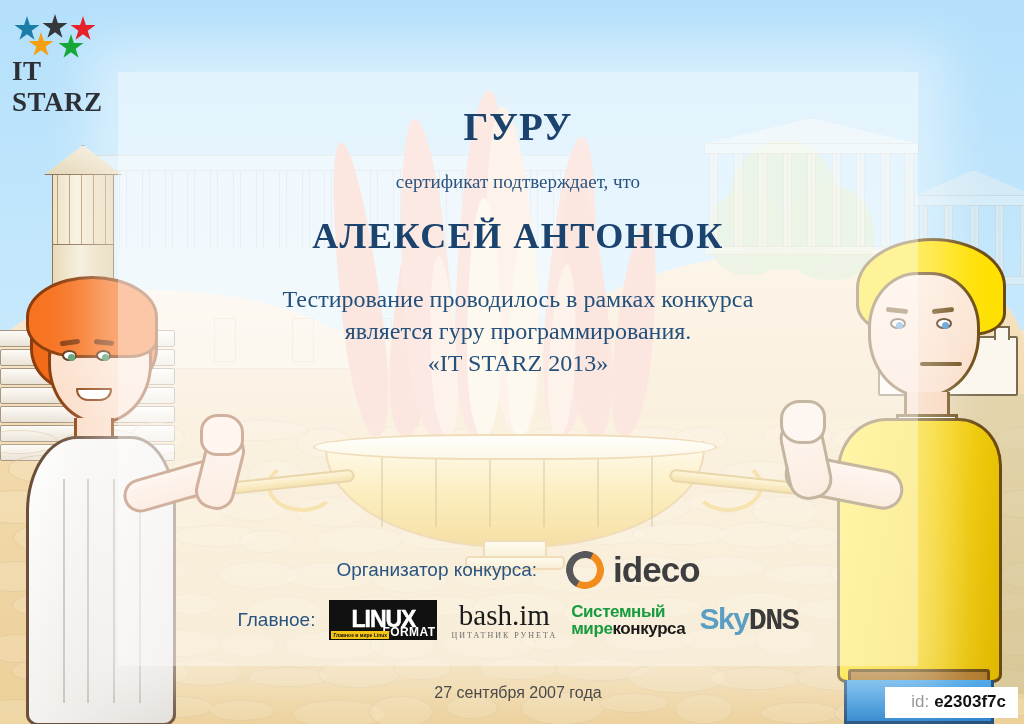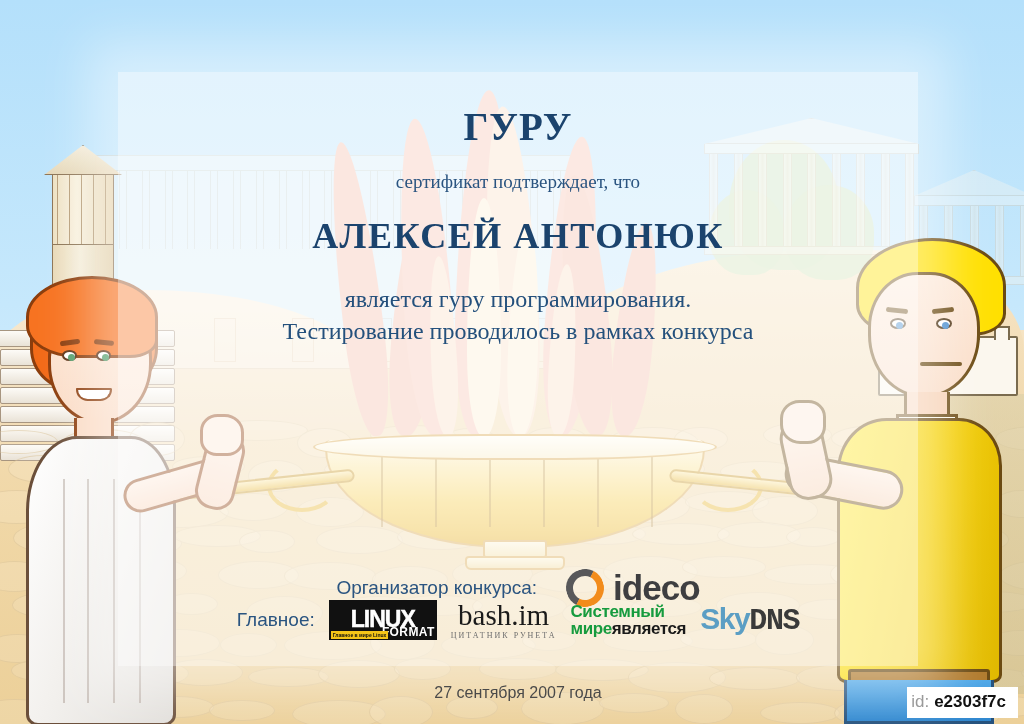--- a/index.html
+++ b/index.html
@@ -386,21 +386,21 @@
     margin-top:22px;
   }
   .t-body {
     font-family:"Liberation Serif", serif; font-size:24px;
     color:#24507c; margin-top:26px; line-height:1.34;
   }
   .t-body .row { display:block; }
 
   
   #org-row {
-    position:absolute; left:0; right:0; top:496px;
+    position:absolute; left:0; right:0; top:478px;
     display:flex; align-items:center; justify-content:center; gap:29px;
   }
   #org-label { font-size:19px; color:#2a5480; font-family:"Liberation Sans", sans-serif; }
   .ideco { display:flex; align-items:center; gap:9px; }
   .ideco .swirl {
     position:relative; width:38px; height:38px; border-radius:50%;
   }
   .ideco .swirl .a, .ideco .swirl .b {
     position:absolute; inset:0; border-radius:50%; border:7px solid transparent;
   }
@@ -469,21 +469,21 @@
 
   
   #date-line {
     position:absolute; left:0; right:0; top:612px;
     font-family:"Liberation Sans", sans-serif; font-size:16px; color:#4a4a4a;
   }
 
   
   #id-badge {
     position:absolute; right:6px; bottom:6px; z-index:40;
-    background:#fff; padding:5px 12px 6px 4px;
+    background:#fff; padding:5px 12px 6px 26px;
     font-family:"Liberation Sans", sans-serif; font-size:17px;
     white-space:nowrap;
   }
   #id-badge .k { color:#9a9a9a; }
   #id-badge .v { color:#111; font-weight:bold; margin-left:5px; }
 </style>
 </head>
 <body>
 
 <div id="cert">
@@ -789,28 +789,39 @@
       <div class="belt"></div>
       <div class="jeans"></div>
       <div class="arm upper"></div>
       <div class="arm fore"></div>
       <div class="fist"></div>
     </div>
   </div>
 
   <div id="overlay"></div>
 
+  <div id="logo">
+    <div class="stars">
+      <span class="star s1"></span>
+      <span class="star s2"></span>
+      <span class="star s3"></span>
+      <span class="star s4"></span>
+      <span class="star s5"></span>
+    </div>
+    <div class="wordmark">IT STARZ</div>
+  </div>
 
   <div id="content">
     <div class="t-line1">ГУРУ</div>
     <div class="t-confirm">сертификат подтверждает, что</div>
     <div class="t-name">АЛЕКСЕЙ АНТОНЮК</div>
     <div class="t-body">
+      <span class="row">Тестирование проводилось в рамках конкурса</span>
       <span class="row">является гуру программирования.</span>
-      <span class="row">Тестирование проводилось в рамках конкурса</span>
+      <span class="row">«IT STARZ 2013»</span>
     </div>
 
     <div id="org-row">
       <span id="org-label">Организатор конкурса:</span>
       <span class="ideco">
         <span class="swirl">
             <i class="a"></i>
             <i class="b"></i>
           </span>
         <span class="word">ideco</span>
@@ -826,21 +837,21 @@
         <span class="tag">Главное в мире Linux</span>
       </span>
 
       <span class="bash">
         <span class="top">bash.im</span>
         <span class="sub">ЦИТАТНИК РУНЕТА</span>
       </span>
 
       <span class="sysadm">
         <span class="l1 g">Системный</span><br>
-        <span class="l2"><span class="g">мире</span><span class="k">является</span></span>
+        <span class="l2"><span class="g">мире</span><span class="k">конкурса</span></span>
       </span>
 
       <span class="skydns">
         <span class="sky">Sky</span><span class="dns">DNS</span>
       </span>
     </div>
 
     <div id="date-line">27 сентября 2007 года</div>
   </div>
 

